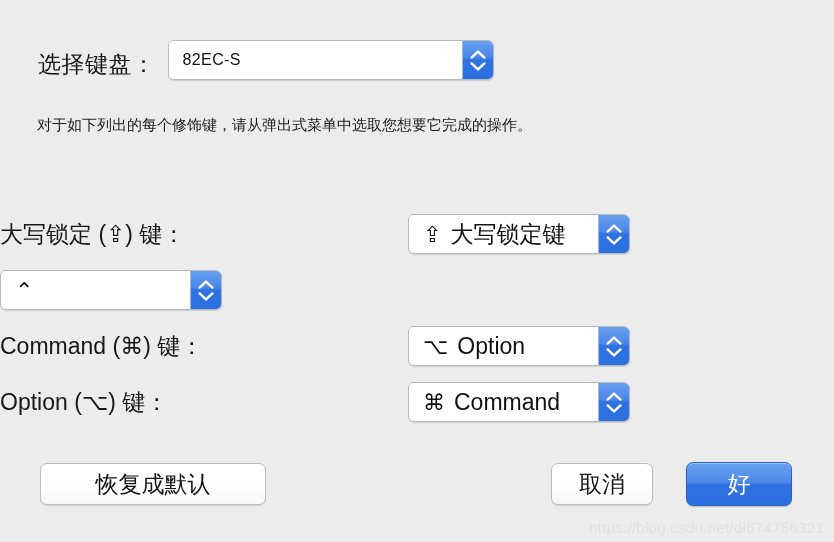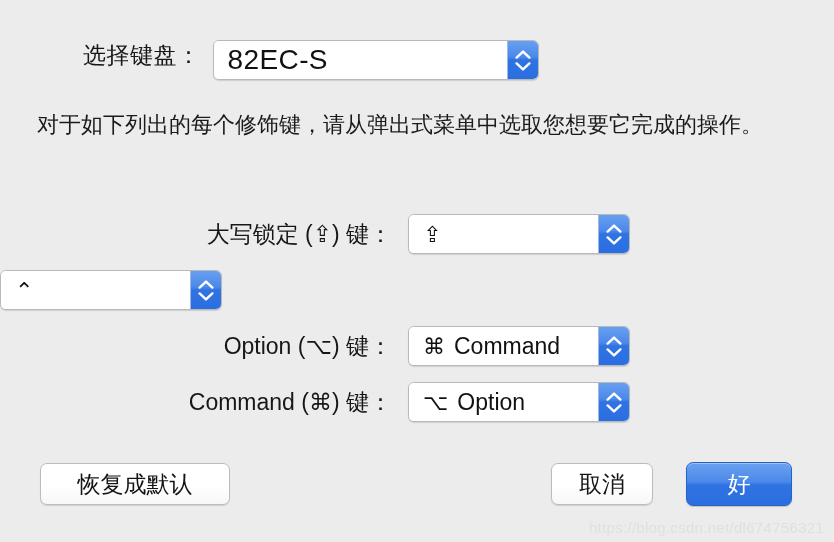--- a/index.html
+++ b/index.html
@@ -24,22 +24,21 @@
     height: 542px;
     background: #ececec;
   }
 
   
   .kbd-row {
     position: absolute;
     left: 38px;
     top: 40px;
     display: flex;
-    align-items: flex-start;
-    margin-left: 45px;
+    align-items: flex-end;
   }
   .kbd-label {
     font-size: 23px;
     letter-spacing: 0.5px;
     color: #171717;
     white-space: nowrap;
   }
 
   
   .popup {
@@ -82,48 +81,48 @@
     cursor: default;
   }
   .popup .stepper svg { display: block; }
   .popup .stepper .chev-up { margin-bottom: 3px; }
 
   
   .popup-keyboard {
     width: 326px;
     margin-left: 12px;
   }
-  .popup-keyboard .popup-value { font-size: 28px; letter-spacing: 0.4px; }
+  .popup-keyboard .popup-value { font-size: 16px; letter-spacing: 0.4px; }
 
   
   .description {
     position: absolute;
     left: 37px;
     top: 108px;
     width: 765px;
-    font-size: 22px;
+    font-size: 15px;
     line-height: 33px;
     color: #1a1a1a;
   }
 
   
   .mod-list {
     position: absolute;
     left: 0;
     top: 206px;
     width: 834px;
   }
   .mod-row {
     display: flex;
     align-items: center;
     height: 56px;
   }
   .mod-row-label {
     width: 408px;
-    text-align: right;
+    text-align: left;
     padding-right: 16px;
     box-sizing: border-box;
     font-size: 23px;
     color: #171717;
     white-space: nowrap;
   }
   .mod-row .popup {
     width: 222px;
   }
 
@@ -149,21 +148,21 @@
     background: linear-gradient(to bottom, #6aa1f0 0%, #4b89ea 45%, #2f73e3 52%, #2a6ee0 100%);
     border: 1px solid #2663c6;
     color: #ffffff;
     box-shadow: 0 1px 1px rgba(0,0,0,0.18), inset 0 1px 0 rgba(255,255,255,0.35);
   }
 
   .btn-restore {
     position: absolute;
     left: 40px;
     top: 463px;
-    width: 190px;
+    width: 226px;
   }
   .btn-cancel {
     position: absolute;
     left: 551px;
     top: 463px;
     width: 102px;
   }
   .btn-ok {
     position: absolute;
     left: 686px;
@@ -206,72 +205,73 @@
 
   <div class="description">对于如下列出的每个修饰键，请从弹出式菜单中选取您想要它完成的操作。</div>
 
   <div class="mod-list">
 
     <div class="mod-row">
       <div class="mod-row-label">大写锁定 (⇪) 键：</div>
       <div class="popup">
         <div class="popup-value">
           <span class="glyph">⇪</span>
+          <span>大写锁定键</span>
         </div>
         <div class="stepper">
           <svg class="chev-up" width="16" height="9" viewBox="0 0 16 9" aria-hidden="true">
             <path d="M1.6 7.6 L8 1.6 L14.4 7.6" fill="none" stroke="#ffffff" stroke-width="2.4" stroke-linecap="round" stroke-linejoin="round"></path>
           </svg>
           <svg class="chev-down" width="16" height="9" viewBox="0 0 16 9" aria-hidden="true">
             <path d="M1.6 1.4 L8 7.4 L14.4 1.4" fill="none" stroke="#ffffff" stroke-width="2.4" stroke-linecap="round" stroke-linejoin="round"></path>
           </svg>
         </div>
       </div>
     </div>
 
     <div class="mod-row">
       <div class="popup">
         <div class="popup-value">
           <span class="glyph">⌃</span>
+        </div>
+        <div class="stepper">
+          <svg class="chev-up" width="16" height="9" viewBox="0 0 16 9" aria-hidden="true">
+            <path d="M1.6 7.6 L8 1.6 L14.4 7.6" fill="none" stroke="#ffffff" stroke-width="2.4" stroke-linecap="round" stroke-linejoin="round"></path>
+          </svg>
+          <svg class="chev-down" width="16" height="9" viewBox="0 0 16 9" aria-hidden="true">
+            <path d="M1.6 1.4 L8 7.4 L14.4 1.4" fill="none" stroke="#ffffff" stroke-width="2.4" stroke-linecap="round" stroke-linejoin="round"></path>
+          </svg>
+        </div>
+      </div>
+    </div>
+
+    <div class="mod-row">
+      <div class="mod-row-label">Command (⌘) 键：</div>
+      <div class="popup">
+        <div class="popup-value">
+          <span class="glyph">⌥</span>
+          <span>Option</span>
         </div>
         <div class="stepper">
           <svg class="chev-up" width="16" height="9" viewBox="0 0 16 9" aria-hidden="true">
             <path d="M1.6 7.6 L8 1.6 L14.4 7.6" fill="none" stroke="#ffffff" stroke-width="2.4" stroke-linecap="round" stroke-linejoin="round"></path>
           </svg>
           <svg class="chev-down" width="16" height="9" viewBox="0 0 16 9" aria-hidden="true">
             <path d="M1.6 1.4 L8 7.4 L14.4 1.4" fill="none" stroke="#ffffff" stroke-width="2.4" stroke-linecap="round" stroke-linejoin="round"></path>
           </svg>
         </div>
       </div>
     </div>
 
     <div class="mod-row">
       <div class="mod-row-label">Option (⌥) 键：</div>
       <div class="popup">
         <div class="popup-value">
           <span class="glyph">⌘</span>
           <span>Command</span>
-        </div>
-        <div class="stepper">
-          <svg class="chev-up" width="16" height="9" viewBox="0 0 16 9" aria-hidden="true">
-            <path d="M1.6 7.6 L8 1.6 L14.4 7.6" fill="none" stroke="#ffffff" stroke-width="2.4" stroke-linecap="round" stroke-linejoin="round"></path>
-          </svg>
-          <svg class="chev-down" width="16" height="9" viewBox="0 0 16 9" aria-hidden="true">
-            <path d="M1.6 1.4 L8 7.4 L14.4 1.4" fill="none" stroke="#ffffff" stroke-width="2.4" stroke-linecap="round" stroke-linejoin="round"></path>
-          </svg>
-        </div>
-      </div>
-    </div>
-
-    <div class="mod-row">
-      <div class="mod-row-label">Command (⌘) 键：</div>
-      <div class="popup">
-        <div class="popup-value">
-          <span class="glyph">⌥</span>
-          <span>Option</span>
         </div>
         <div class="stepper">
           <svg class="chev-up" width="16" height="9" viewBox="0 0 16 9" aria-hidden="true">
             <path d="M1.6 7.6 L8 1.6 L14.4 7.6" fill="none" stroke="#ffffff" stroke-width="2.4" stroke-linecap="round" stroke-linejoin="round"></path>
           </svg>
           <svg class="chev-down" width="16" height="9" viewBox="0 0 16 9" aria-hidden="true">
             <path d="M1.6 1.4 L8 7.4 L14.4 1.4" fill="none" stroke="#ffffff" stroke-width="2.4" stroke-linecap="round" stroke-linejoin="round"></path>
           </svg>
         </div>
       </div>

